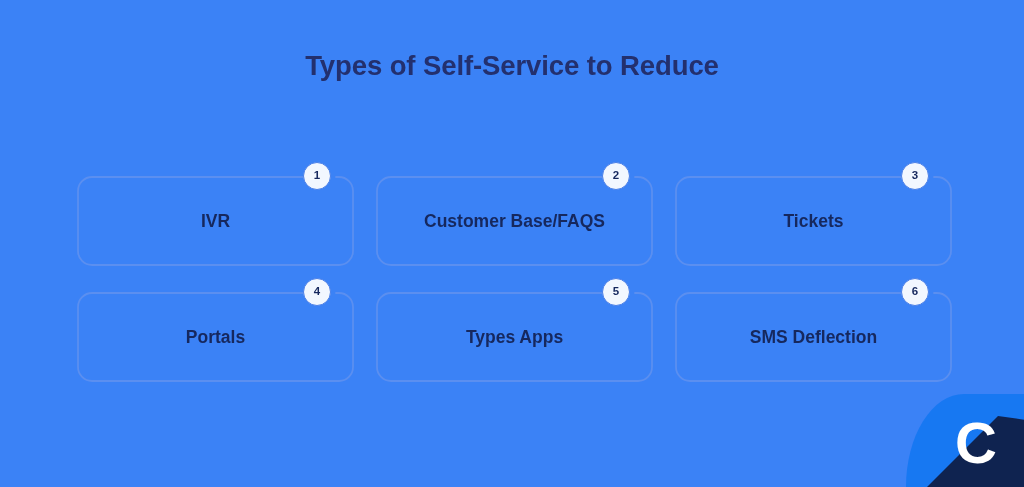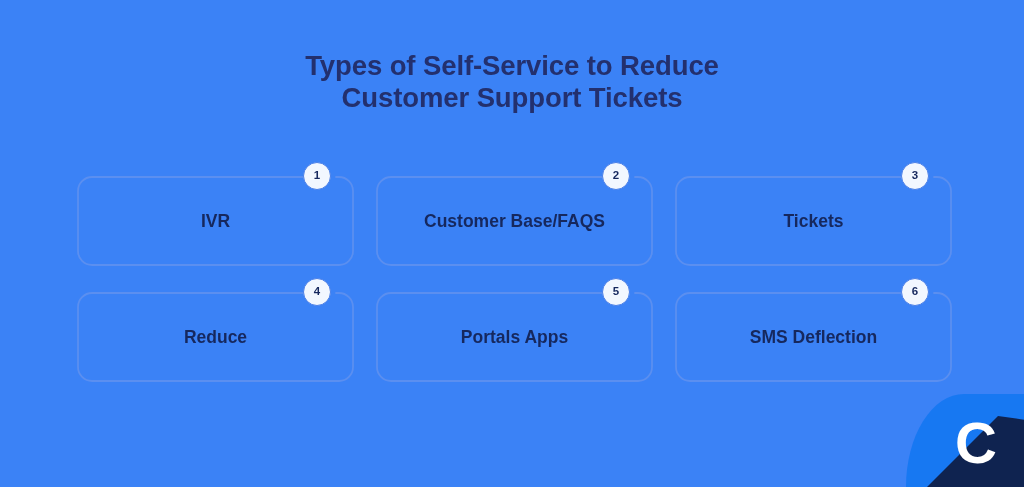--- a/index.html
+++ b/index.html
@@ -119,21 +119,20 @@
   }
   .logo svg { display: block; }
 </style>
 </head>
 <body>
 
 <div id="infographic">
 
   <div class="title-block">
     <span class="title-line">Types of Self-Service to Reduce</span>
-    <span class="title-line">Customer Support Tickets</span>
   </div>
 
   <div class="grid">
 
     <div class="grid-row">
 
       <div class="card">
         <svg class="card-outline" viewBox="0 0 277 90">
           <path d="M 231 1 L 15 1 A 14 14 0 0 0 1 15 L 1 75 A 14 14 0 0 0 15 89 L 262 89 A 14 14 0 0 0 276 75 L 276 15 A 14 14 0 0 0 262 1 L 259 1" fill="none" stroke="#5b8ff0" stroke-width="1.8" stroke-linecap="round"></path>
         </svg>
@@ -159,29 +158,29 @@
 
     </div>
 
     <div class="grid-row">
 
       <div class="card">
         <svg class="card-outline" viewBox="0 0 277 90">
           <path d="M 231 1 L 15 1 A 14 14 0 0 0 1 15 L 1 75 A 14 14 0 0 0 15 89 L 262 89 A 14 14 0 0 0 276 75 L 276 15 A 14 14 0 0 0 262 1 L 259 1" fill="none" stroke="#5b8ff0" stroke-width="1.8" stroke-linecap="round"></path>
         </svg>
         <div class="card-badge">4</div>
-        <div class="card-label">Reduce</div>
+        <div class="card-label">Portals</div>
       </div>
 
       <div class="card">
         <svg class="card-outline" viewBox="0 0 277 90">
           <path d="M 231 1 L 15 1 A 14 14 0 0 0 1 15 L 1 75 A 14 14 0 0 0 15 89 L 262 89 A 14 14 0 0 0 276 75 L 276 15 A 14 14 0 0 0 262 1 L 259 1" fill="none" stroke="#5b8ff0" stroke-width="1.8" stroke-linecap="round"></path>
         </svg>
         <div class="card-badge">5</div>
-        <div class="card-label">Portals Apps</div>
+        <div class="card-label">Types Apps</div>
       </div>
 
       <div class="card">
         <svg class="card-outline" viewBox="0 0 277 90">
           <path d="M 231 1 L 15 1 A 14 14 0 0 0 1 15 L 1 75 A 14 14 0 0 0 15 89 L 262 89 A 14 14 0 0 0 276 75 L 276 15 A 14 14 0 0 0 262 1 L 259 1" fill="none" stroke="#5b8ff0" stroke-width="1.8" stroke-linecap="round"></path>
         </svg>
         <div class="card-badge">6</div>
         <div class="card-label">SMS Deflection</div>
       </div>
 

